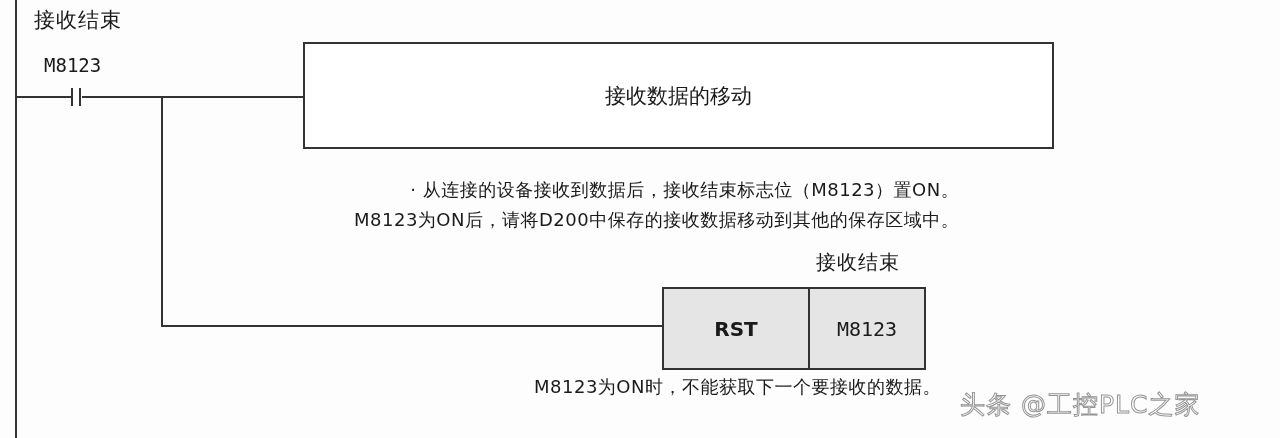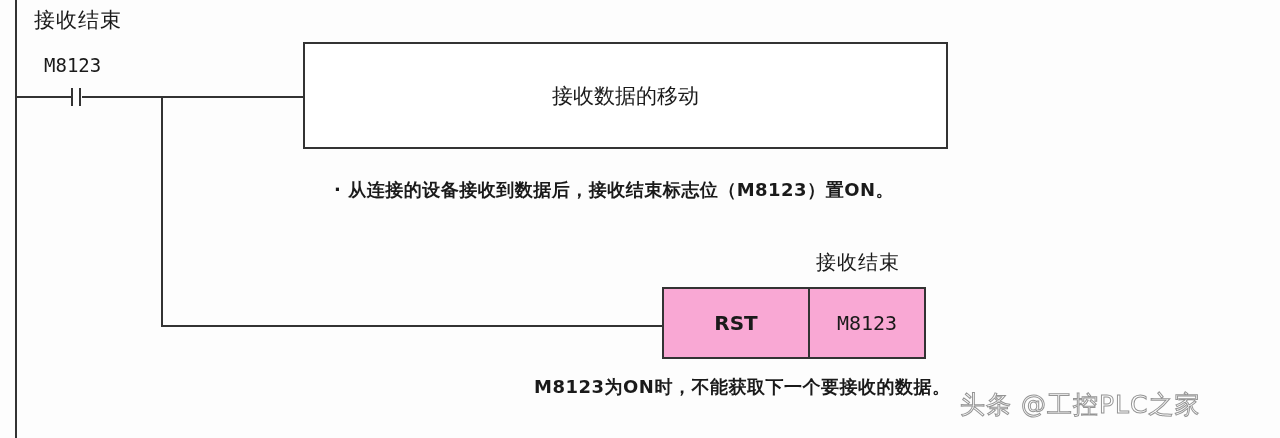--- a/index.html
+++ b/index.html
@@ -22,48 +22,47 @@
       font-size: 21px;
       letter-spacing: 1px;
     }
     .contact-label {
       left: 44px; top: 54px;
       font-family: "DejaVu Sans Mono", "Liberation Mono", monospace;
       font-size: 19px;
     }
     .box-main {
       left: 303px; top: 42px;
-      width: 645px; height: 107px;
+      width: 751px; height: 107px;
       border: 2px solid #333;
       background: #ffffff;
       display: flex; align-items: center; justify-content: center;
       font-size: 21px;
       box-sizing: border-box;
     }
     .note {
       font-size: 18px;
       line-height: 30px;
       white-space: nowrap;
       letter-spacing: 0.5px;
-      font-weight: bold;
     }
     .note1 { left: 334px; top: 175px; }
     .note2 { left: 514px; top: 372px; }
     .note .indent { padding-left: 20px; }
     .coil-label {
       left: 816px; top: 249px;
       font-size: 20px;
       letter-spacing: 1px;
     }
     .rst-box {
       left: 662px; top: 287px;
-      width: 264px; height: 72px;
+      width: 264px; height: 83px;
       border: 2px solid #333;
       box-sizing: border-box;
-      background: #f9a8d4;
+      background: #e5e5e5;
       display: flex;
     }
     .rst-cell {
       display: flex; align-items: center; justify-content: center;
       font-family: "DejaVu Sans Mono", "Liberation Mono", monospace;
       font-size: 20px;
     }
     .rst-cmd { width: 144px; border-right: 2px solid #333; font-family: "DejaVu Sans", sans-serif; font-weight: bold; }
     .rst-op { flex: 1; }
     .watermark {
@@ -96,20 +95,21 @@
 <div class="abs box-main">
   <span>接收数据的移动</span>
 </div>
 
 <div class="line" style="left:161px; top:96px; width:2px; height:231px;"></div>
 
 <div class="line" style="left:161px; top:325px; width:502px; height:2px;"></div>
 
 <div class="abs note note1">
   <div><span>·</span> <span>从连接的设备接收到数据后，接收结束标志位（M8123）置ON。</span></div>
+  <div class="indent"><span>M8123为ON后，请将D200中保存的接收数据移动到其他的保存区域中。</span></div>
 </div>
 
 <div class="abs coil-label">接收结束</div>
 
 <div class="abs rst-box">
   <div class="rst-cell rst-cmd">RST</div>
   <div class="rst-cell rst-op">M8123</div>
 </div>
 
 <div class="abs note note2">

